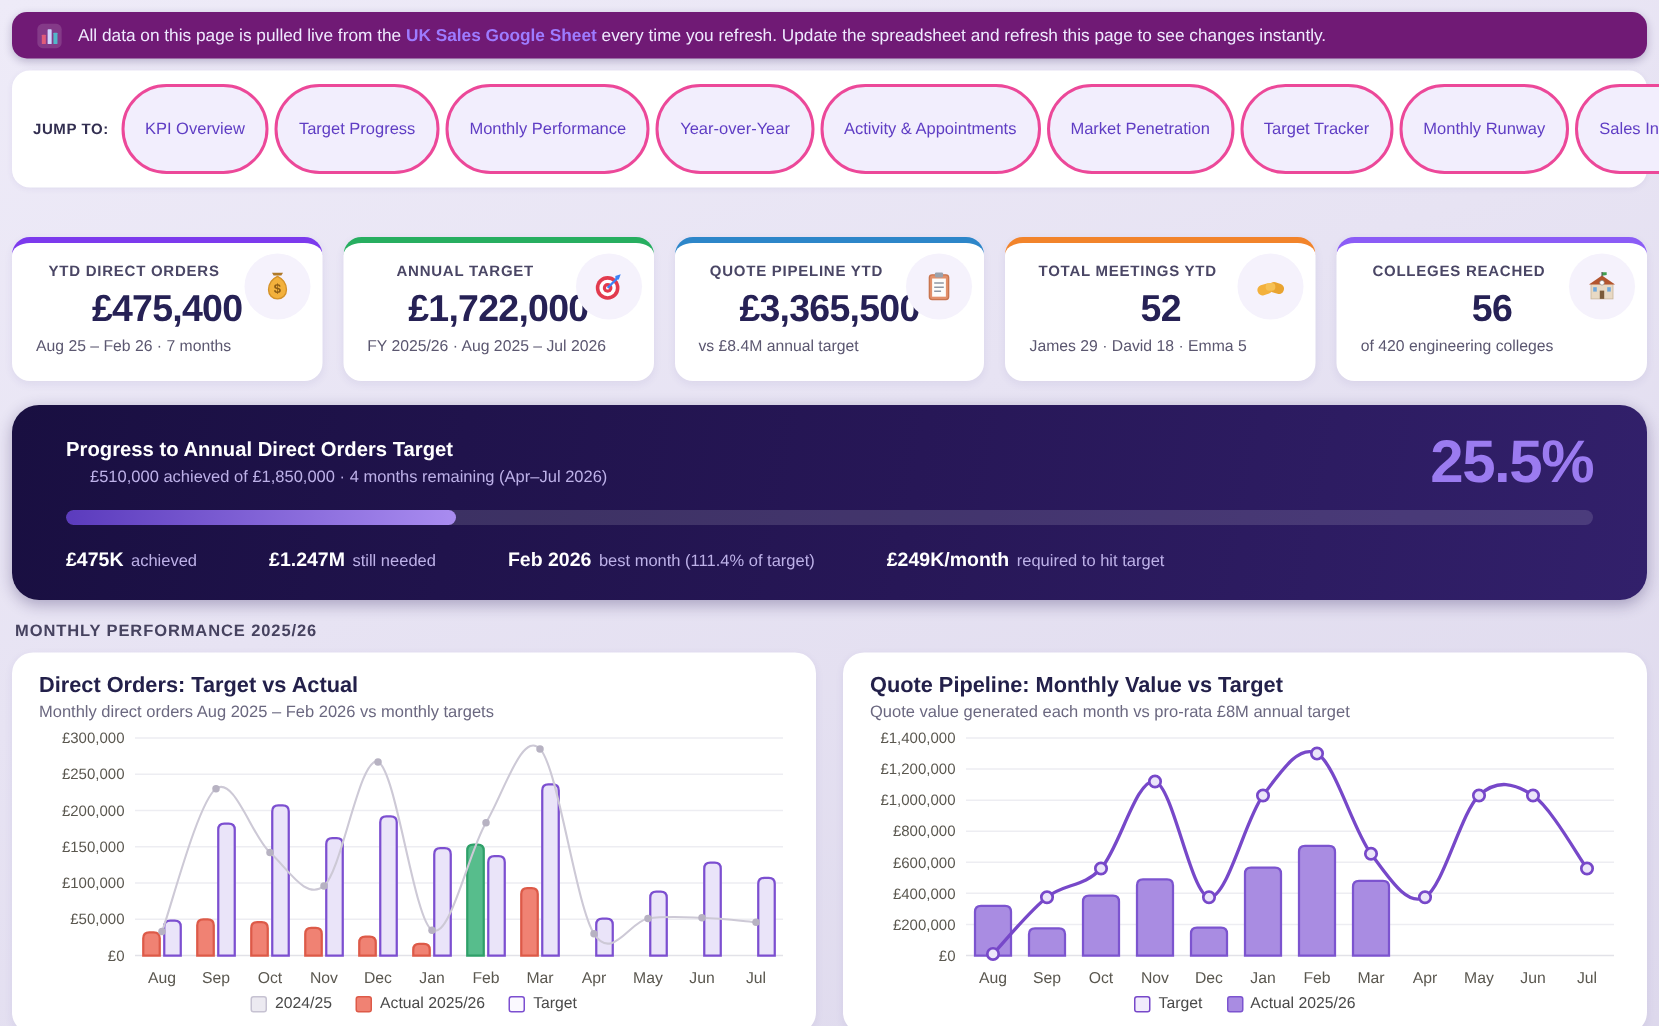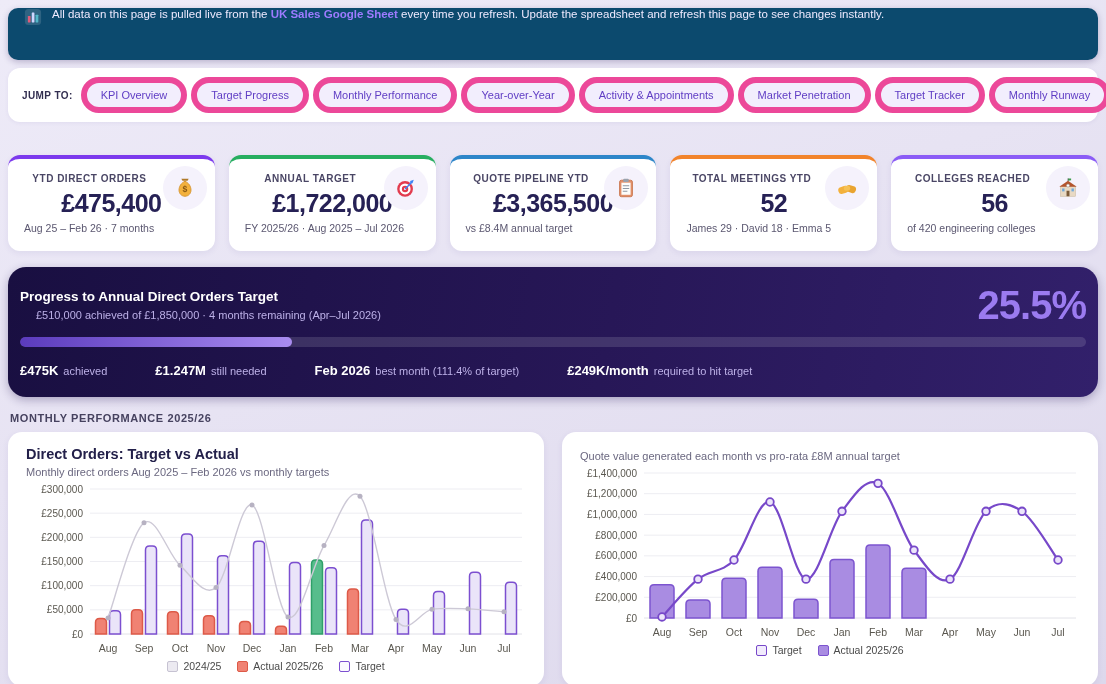--- a/index.html
+++ b/index.html
@@ -5,56 +5,56 @@
   * { margin:0; padding:0; box-sizing:border-box; }
   html,body { width:1106px; height:684px; overflow:hidden; }
   body {
     font-family:"Liberation Sans", sans-serif;
     background:linear-gradient(160deg,#eeebf8 0%,#e7e3f3 45%,#ddd8ec 100%);
     padding:8px;
     color:#262155;
   }
   
   .banner {
-    background:#0c4a6e; border-radius:10px; height:52px;
-    display:flex; gap:10px; padding:0 16px;
+    background:#701a75; border-radius:10px; height:31px;
+    display:flex; align-items:center; gap:10px; padding:0 16px;
     color:#efeaff; font-size:11.5px; margin-bottom:8px;
     box-shadow:0 2px 6px rgba(30,15,80,.25);
   }
   .banner a.sheet-link { color:#9d7bff; font-weight:bold; text-decoration:none; }
   
   .jumpbar {
     background:#ffffff; border-radius:12px; padding:9px 14px;
     display:flex; align-items:center; gap:4px; flex-wrap:nowrap;
     box-shadow:0 1px 4px rgba(70,50,140,.07); margin-bottom:33px;
   }
   .jump-label { font-size:10px; font-weight:bold; color:#322e50; letter-spacing:.4px; margin-right:4px; white-space:nowrap; }
   .pill {
     font-family:inherit; font-size:11px; color:#5f3dc4; background:#f2eefd;
-    border:6px solid #ec4899; border-radius:999px; padding:6px 14px;
+    border:2px solid #ec4899; border-radius:999px; padding:22px 14px;
     white-space:nowrap; cursor:pointer;
   }
   
   .kpi-row { display:grid; grid-template-columns:repeat(5,1fr); gap:14px; margin-bottom:16px; }
   .kpi-card {
     position:relative; background:#fff; border-radius:12px;
     border-top:4px solid #7c3aed; padding:14px 16px 12px;
     box-shadow:0 2px 6px rgba(70,50,140,.08); min-height:96px;
   }
   .kpi-chip {
     position:absolute; top:7px; right:8px; width:44px; height:44px; border-radius:50%;
     background:#f5f2fc; display:flex; align-items:center; justify-content:center;
   }
   .kpi-label { font-size:10px; font-weight:bold; color:#4a4665; letter-spacing:.5px; padding-right:44px;text-align:center; }
   .kpi-value { font-size:25px; font-weight:800; color:#262155; margin:5px 0 4px; letter-spacing:-.5px;text-align:center; }
   .kpi-sub { font-size:10.5px; color:#5b5770; }
   
   .prog-card {
     background:linear-gradient(100deg,#190f41 0%,#271757 55%,#32206b 100%);
-    border-radius:18px; padding:18px 12px 18px; color:#fff; margin-bottom:15px;
+    border-radius:18px; padding:18px 36px 18px; color:#fff; margin-bottom:15px;
     box-shadow:0 3px 10px rgba(30,15,80,.3);
   }
   .prog-head { display:flex; justify-content:space-between; align-items:center; }
   .prog-title { font-size:13.5px; font-weight:bold; }
   .prog-sub { font-size:11px; color:#bdb1e8; margin-top:5px;margin-left:16px; }
   .prog-pct { font-size:40px; font-weight:800; color:#9b7bf0; line-height:1; letter-spacing:-1px; }
   .prog-track { height:10px; border-radius:6px; background:rgba(255,255,255,.13); margin-top:12px; overflow:hidden; }
   .prog-fill { height:100%; border-radius:6px; background:linear-gradient(90deg,#5b3bbd,#a98cf0); }
   .prog-stats { display:flex; gap:48px; margin-top:14px; }
   .stat-val { font-size:13px; font-weight:800; }
@@ -280,20 +280,21 @@
           <span>Actual 2025/26</span>
         </span>
       <span class="lg-item">
           <span class="sw" style="background: rgb(251, 249, 255); border-color: rgb(124, 79, 208);"></span>
           <span>Target</span>
         </span>
     </div>
   </div>
 
   <div class="chart-card">
+    <div class="chart-title">Quote Pipeline: Monthly Value vs Target</div>
     <div class="chart-sub">Quote value generated each month vs pro-rata £8M annual target</div>
     <svg class="chart-svg" viewBox="0 0 500 176">
         <line x1="64" y1="152" x2="496" y2="152" stroke="#e2e2e8" stroke-width="1"></line>
         <text x="57" y="155.5" text-anchor="end" font-size="10" fill="#5a574f">£0</text>
         <line x1="64" y1="131.28571428571428" x2="496" y2="131.28571428571428" stroke="#ededf2" stroke-width="1"></line>
         <text x="57" y="134.78571428571428" text-anchor="end" font-size="10" fill="#5a574f">£200,000</text>
         <line x1="64" y1="110.57142857142858" x2="496" y2="110.57142857142858" stroke="#ededf2" stroke-width="1"></line>
         <text x="57" y="114.07142857142858" text-anchor="end" font-size="10" fill="#5a574f">£400,000</text>
         <line x1="64" y1="89.85714285714286" x2="496" y2="89.85714285714286" stroke="#ededf2" stroke-width="1"></line>
         <text x="57" y="93.35714285714286" text-anchor="end" font-size="10" fill="#5a574f">£600,000</text>

